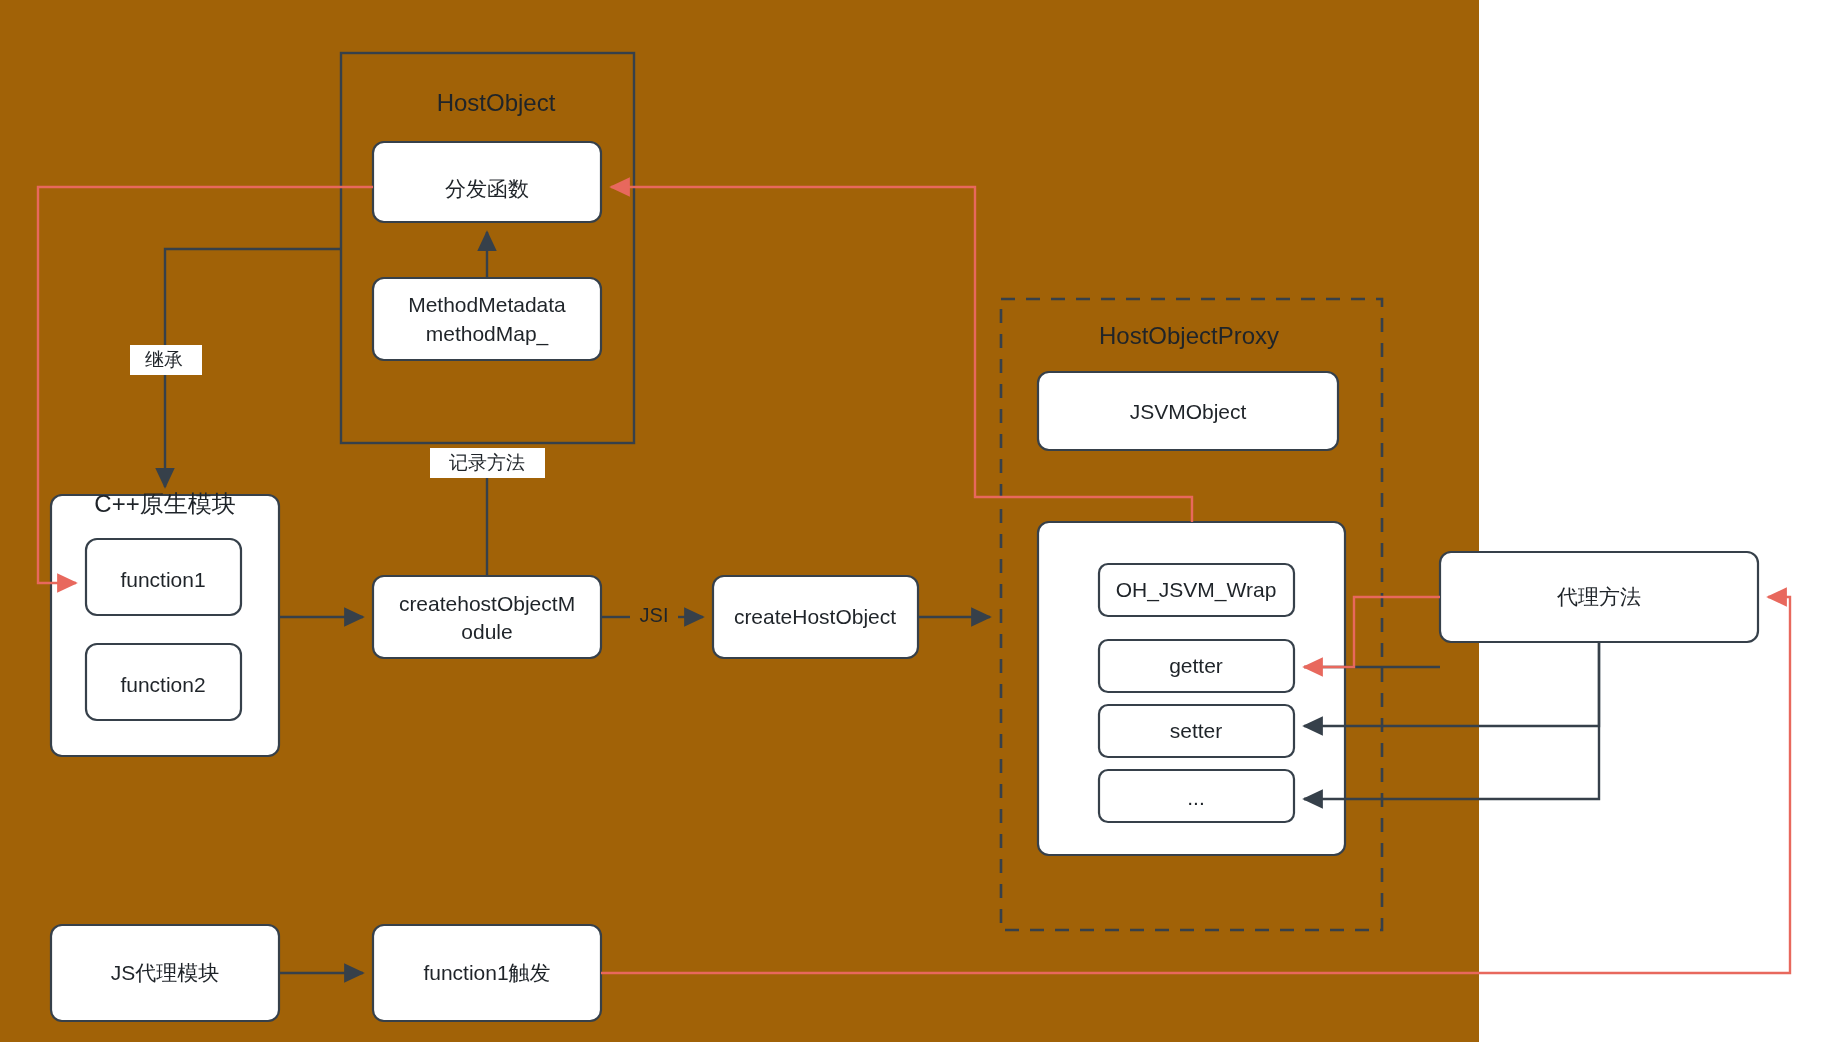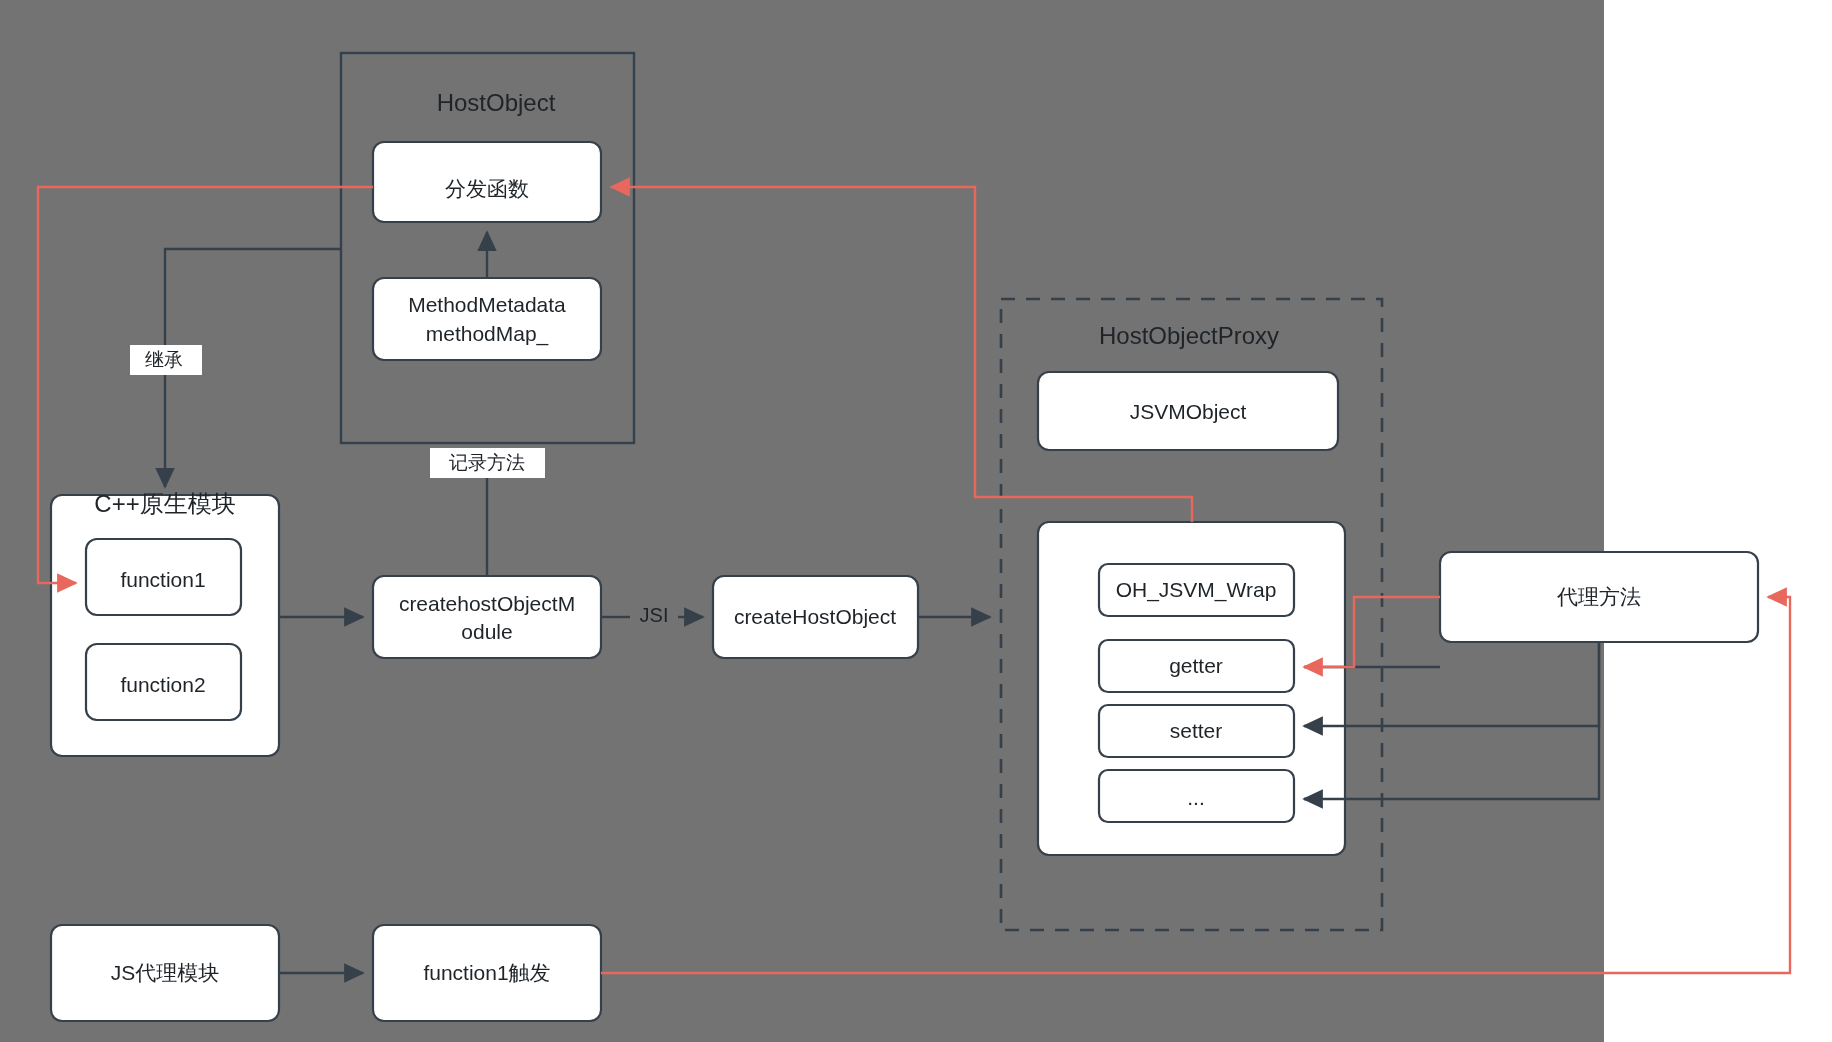--- a/index.html
+++ b/index.html
@@ -8,23 +8,23 @@
     background: #ffffff;
   }
   body {
     width: 1832px;
     height: 1042px;
     font-family: "Liberation Sans", "DejaVu Sans", sans-serif;
     overflow: hidden;
   }
   #diagram-root {
     position: relative;
-    width: 1604px;
+    width: 1479px;
     height: 1042px;
-    background: #737373;
+    background: #a16207;
   }
   svg.diagram {
     position: absolute;
     top: 0;
     left: 0;
     width: 1832px;
     height: 1042px;
   }
   .node-rect {
     fill: #ffffff;

